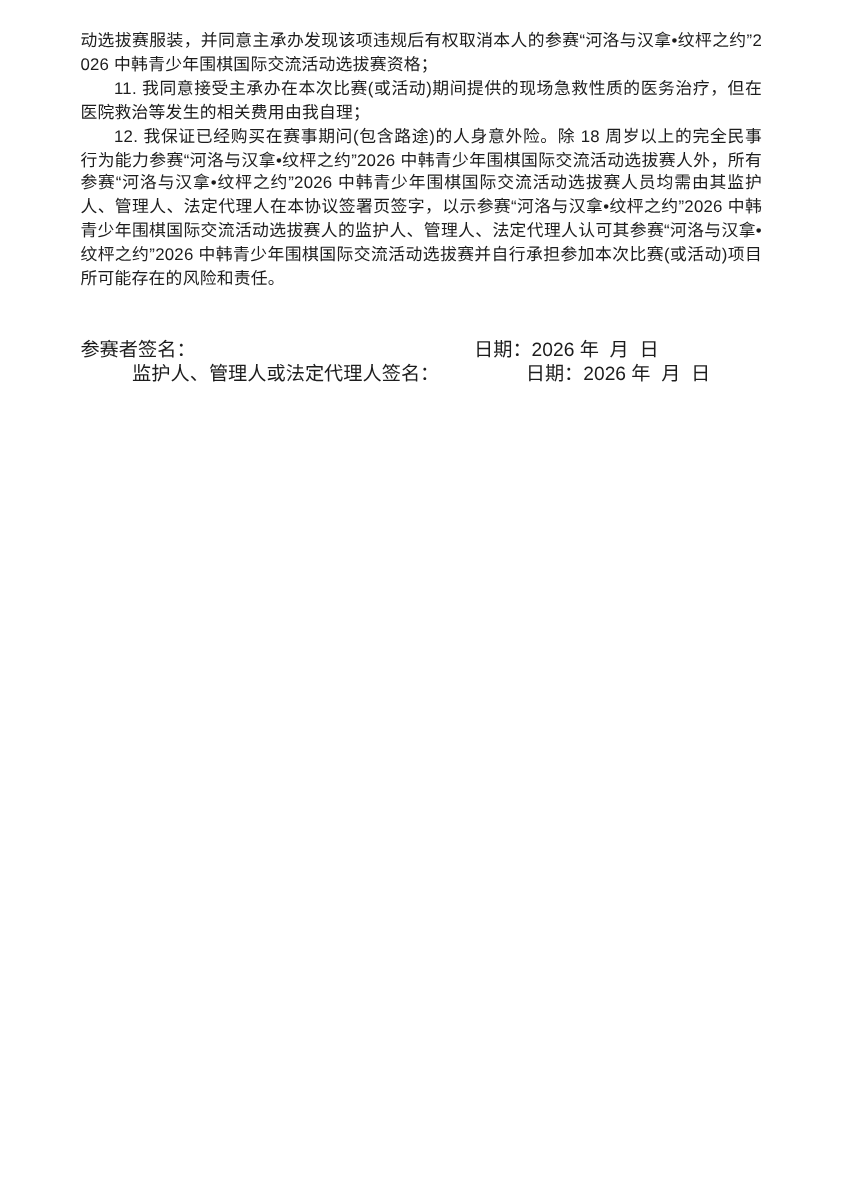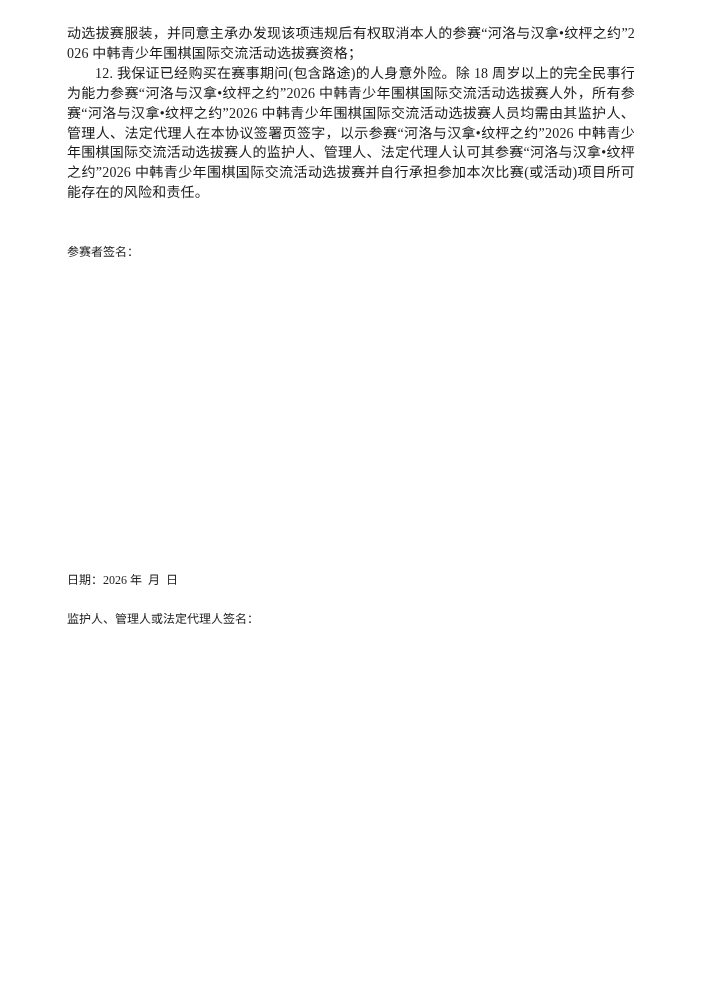--- a/index.html
+++ b/index.html
@@ -6,21 +6,21 @@
     margin: 0;
     padding: 0;
     background: #ffffff;
   }
   .page {
     position: relative;
     width: 702px;
     height: 830px;
     background: #ffffff;
     overflow: hidden;
-    font-family: Liberation Serif, serif;
+    font-family: Liberation Sans, sans-serif;
     color: #1c1c1c;
   }
   .content {
     position: absolute;
     left: 67px;
     top: 24px;
     width: 568px;
   }
   .para {
     margin: 0;
@@ -29,29 +29,28 @@
     text-align: justify;
     letter-spacing: 0.2px;
     word-break: break-all;
   }
   .para.indent {
     text-indent: 2em;
   }
   .sig-row {
     display: flex;
     align-items: baseline;
-    font-size: 12px;
+    font-size: 16px;
     line-height: 19.9px;
-    flex-direction: column;
   }
   .sig-row.first {
     margin-top: 40px;
   }
   .sig-row.second {
-    margin-top: 19px;
+    justify-content: center;
   }
   .sig-label {
     flex: 0 0 328px;
     white-space: pre;
   }
   .sig-date {
     white-space: pre;
   }
   .footer {
     position: absolute;
@@ -72,20 +71,21 @@
 </style>
 </head>
 <body>
 
 <div class="page">
   <div class="content">
 
     <p class="para">动选拔赛服装，并同意主承办发现该项违规后有权取消本人的参赛“河洛与汉拿•纹枰之约”2026 中韩青少年围棋国际交流活动选拔赛资格；</p>
 
 
+    <p class="para indent">11. 我同意接受主承办在本次比赛(或活动)期间提供的现场急救性质的医务治疗，但在医院救治等发生的相关费用由我自理；</p>
 
     <p class="para indent">12. 我保证已经购买在赛事期问(包含路途)的人身意外险。除 18 周岁以上的完全民事行为能力参赛“河洛与汉拿•纹枰之约”2026 中韩青少年围棋国际交流活动选拔赛人外，所有参赛“河洛与汉拿•纹枰之约”2026 中韩青少年围棋国际交流活动选拔赛人员均需由其监护人、管理人、法定代理人在本协议签署页签字，以示参赛“河洛与汉拿•纹枰之约”2026 中韩青少年围棋国际交流活动选拔赛人的监护人、管理人、法定代理人认可其参赛“河洛与汉拿•纹枰之约”2026 中韩青少年围棋国际交流活动选拔赛并自行承担参加本次比赛(或活动)项目所可能存在的风险和责任。</p>
 
     <div class="sig-row first">
       <span class="sig-label">参赛者签名：</span>
       <span class="sig-date">日期：2026 年  月  日</span>
     </div>
 
     <div class="sig-row second">
       <span class="sig-label">监护人、管理人或法定代理人签名：</span>

